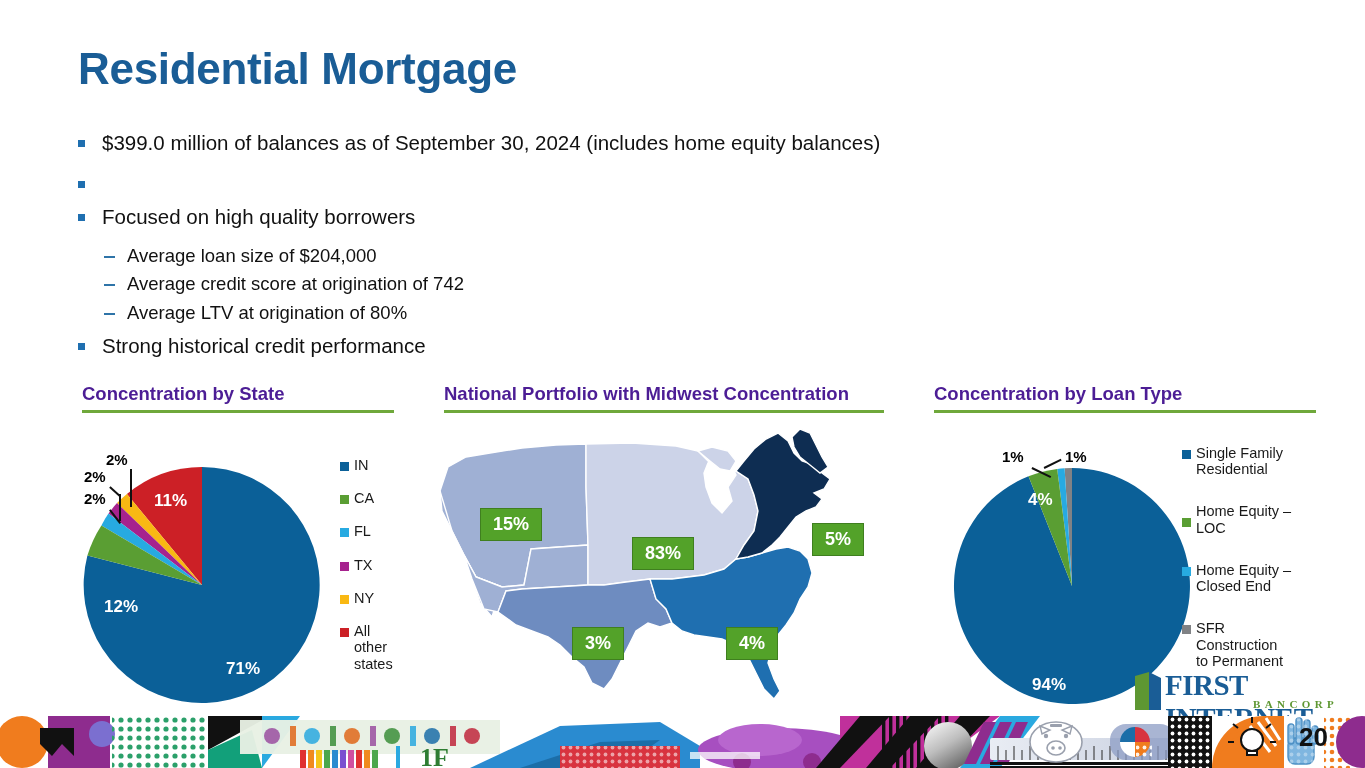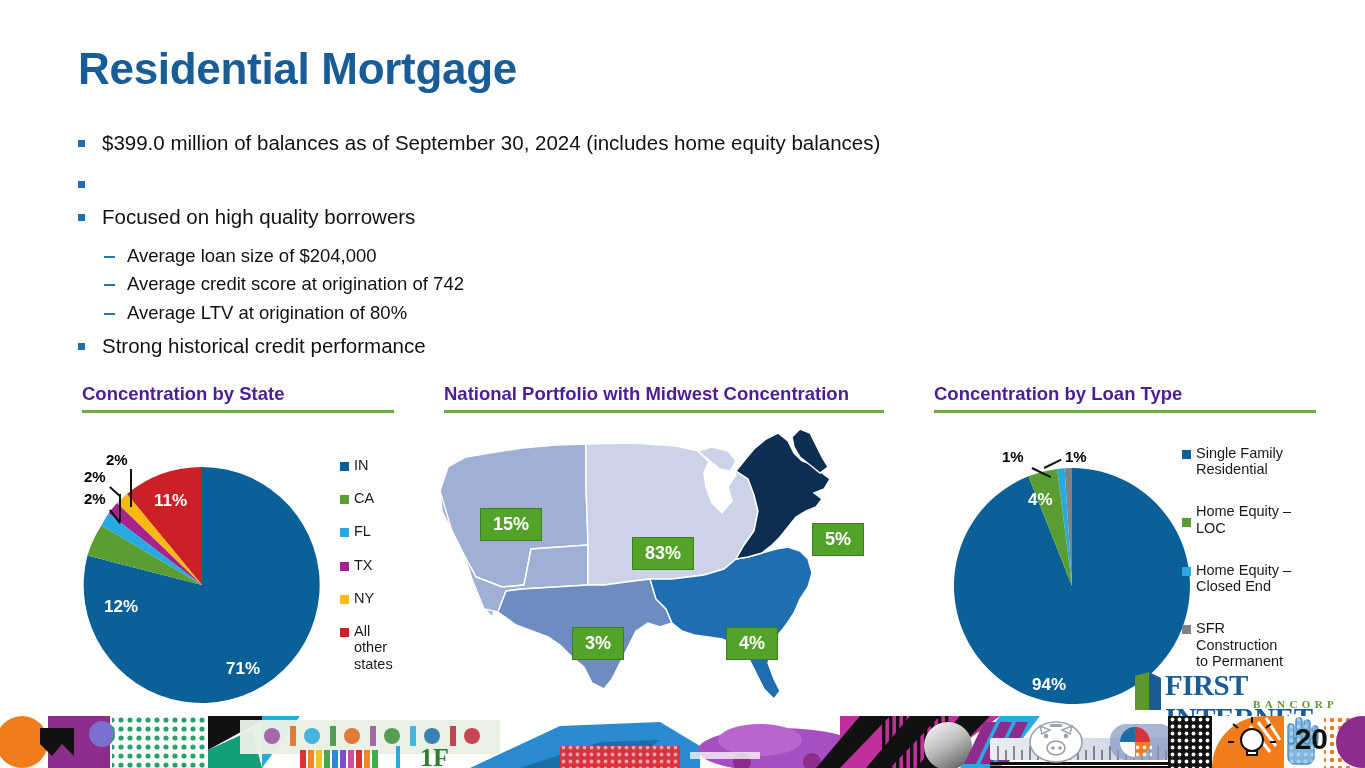--- a/index.html
+++ b/index.html
@@ -87,21 +87,21 @@
   .logo-sub {
     position: absolute; left: 120px; top: 30px;
     color: #5E9732; font-family: "Liberation Serif", serif;
     font-weight: bold; font-size: 11px; letter-spacing: 4.4px;
   }
 
   
   .footer { position: absolute; left: 0; top: 716px; width: 1365px; height: 52px; }
   .pagenum {
     position: absolute; right: 37px; top: 722px;
-    font-size: 30px; font-weight: bold; color: #111; z-index: 5;
+    font-size: 26px; font-weight: bold; color: #111; z-index: 5;
   }
 </style>
 </head>
 <body>
 
 <div class="slide">
 
   <div class="title">Residential Mortgage</div>
 
   <div class="bullets">

